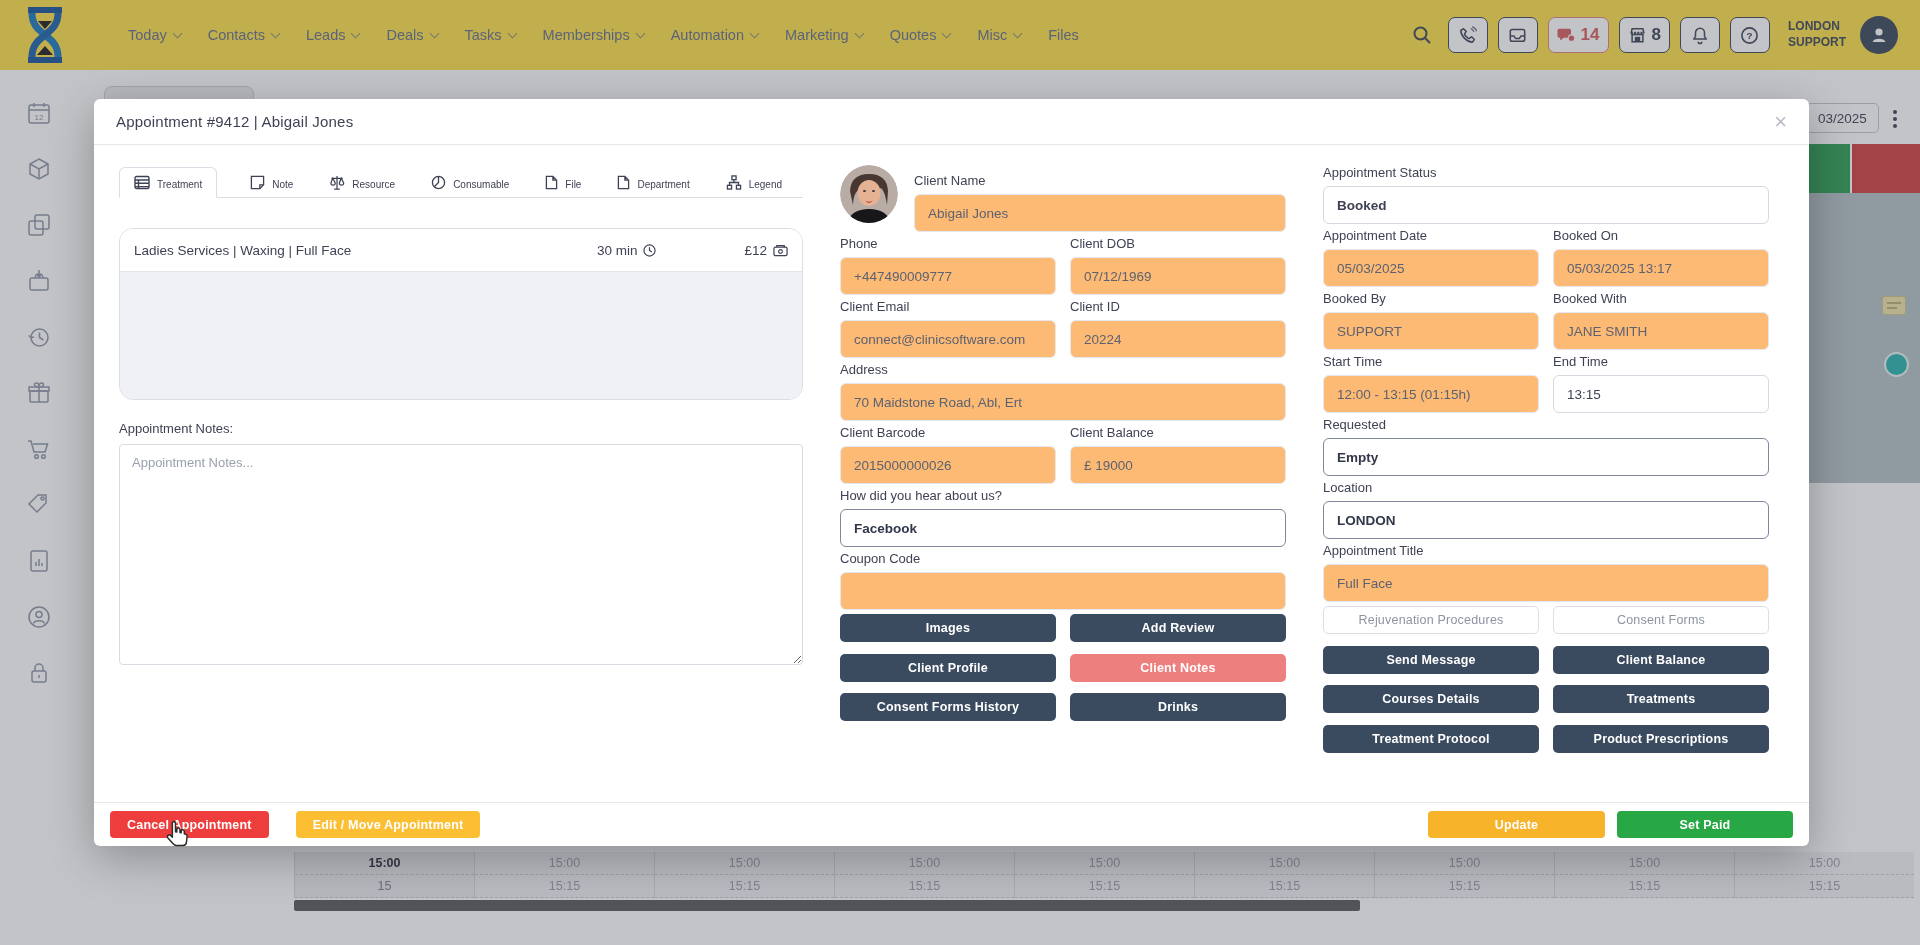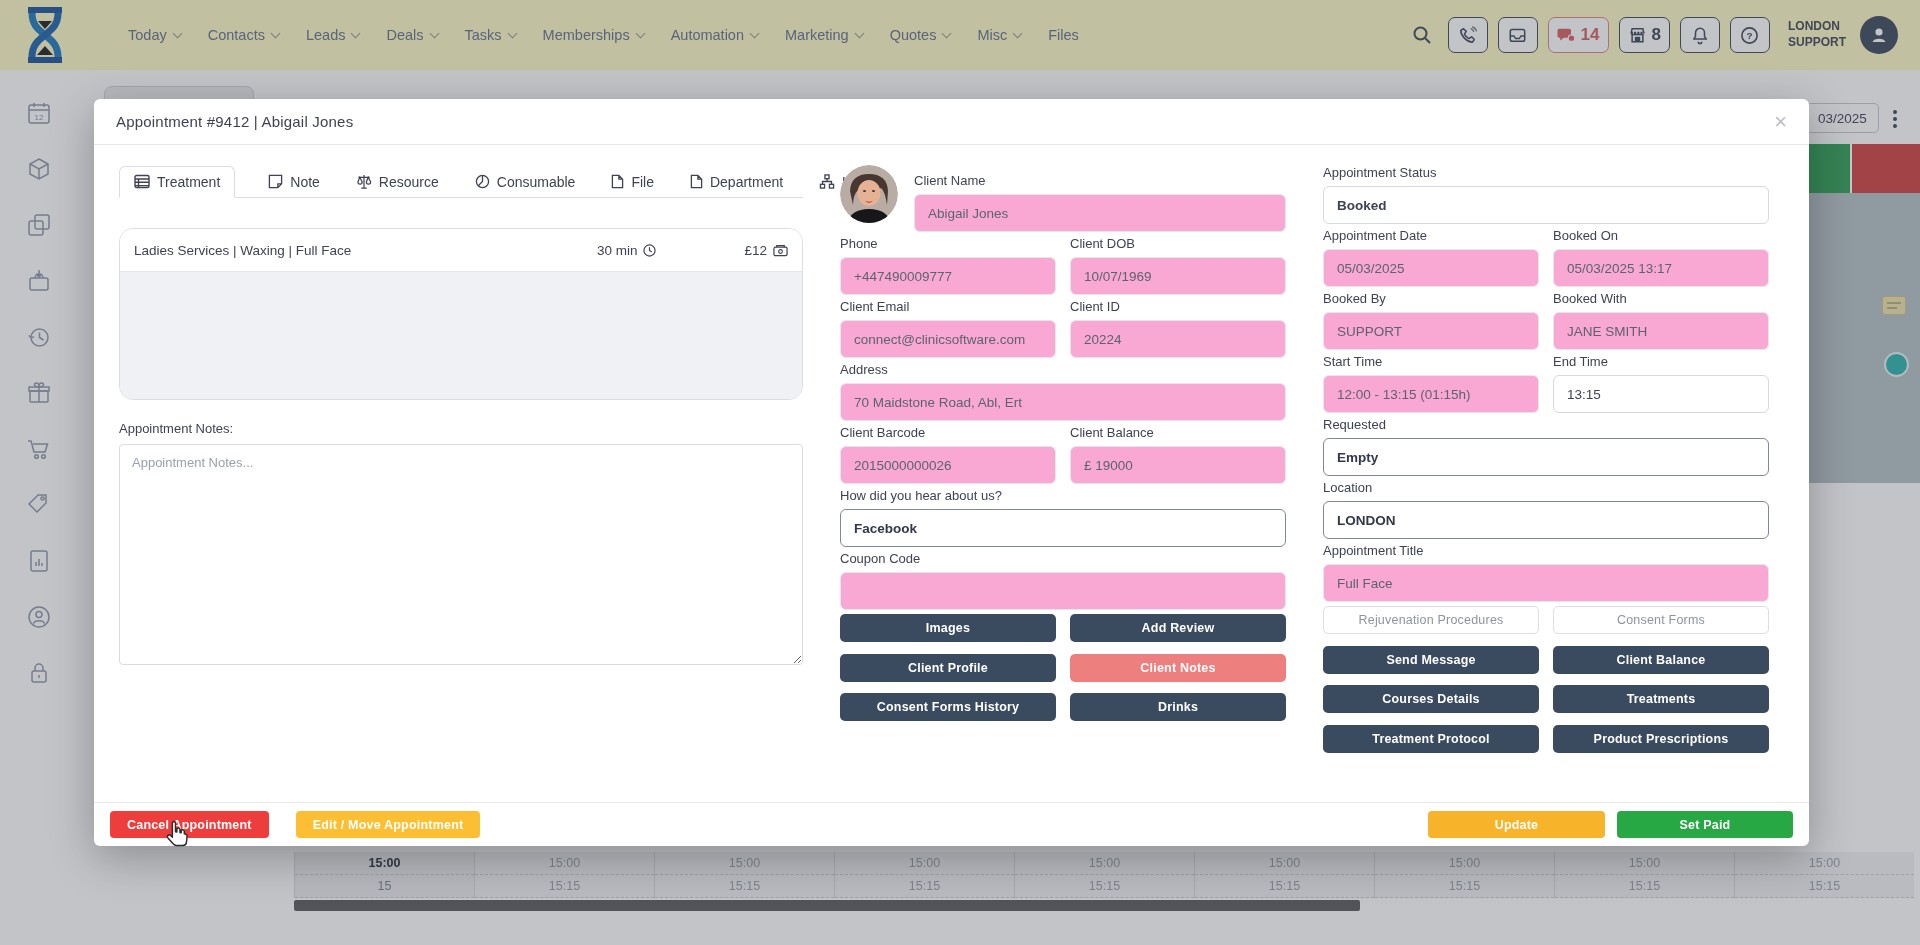--- a/index.html
+++ b/index.html
@@ -3,21 +3,21 @@
 <meta charset="utf-8">
 <style>
   * { box-sizing: border-box; }
   html,body { margin:0; padding:0; }
   body {
     width:1920px; height:945px; overflow:hidden; position:relative;
     font-family:"Liberation Sans", sans-serif; background:#fff;
   }
 
   
-  .topnav { position:absolute; top:0; left:0; right:0; height:70px; background:#fef9c3;
+  .topnav { position:absolute; top:0; left:0; right:0; height:70px; background:#fde047;
     display:flex; align-items:center; padding:0 22px; z-index:10; }
   .logo { width:46px; height:56px; flex:none; }
   .menu { display:flex; gap:27px; margin-left:60px; list-style:none; margin-top:0; margin-bottom:0; padding:0; }
   .menu li { display:flex; align-items:center; gap:7px; font-size:14.5px; color:#666e8a; cursor:pointer; white-space:nowrap; }
   .chev { width:7px; height:7px; border-right:1.6px solid currentColor; border-bottom:1.6px solid currentColor;
     transform:rotate(45deg); display:inline-block; opacity:.7; margin-top:-4px; }
   .nav-right { margin-left:auto; display:flex; align-items:center; gap:10px; }
   .search-btn { color:#3e4557; display:flex; align-items:center; margin-right:6px; cursor:pointer; }
   .iconbox { height:36px; min-width:40px; border:1.6px solid #3e4557; border-radius:7px; color:#3e4557;
     display:flex; align-items:center; justify-content:center; gap:5px; padding:0 8px; cursor:pointer; background:#fff; }
@@ -70,21 +70,21 @@
   .modal-header { height:46px; flex:none; border-bottom:1px solid #e7e8ee; display:flex; align-items:center; padding:0 22px; }
   .modal-title { font-size:15px; color:#3f4254; letter-spacing:.2px; }
   .modal-close { margin-left:auto; color:#b9bcc7; font-size:22px; line-height:1; cursor:pointer; }
   .modal-body { flex:1; display:flex; padding:20px 40px 0 25px; gap:37px; min-height:0; }
   .col-left  { width:684px; flex:none; }
   .col-mid   { width:446px; flex:none; }
   .col-right { flex:1; }
 
   
   .tabs { display:flex; align-items:flex-end; gap:30px; border-bottom:1px solid #dadde4; height:33px; color:#3f4254; }
-  .tab { display:flex; align-items:flex-start; gap:7px; font-size:14px; padding:7px 3px; cursor:pointer; white-space:nowrap; }
+  .tab { display:flex; align-items:flex-end; gap:7px; font-size:10px; padding:7px 3px; cursor:pointer; white-space:nowrap; }
   .tab.active { border:1px solid #dadde4; border-bottom:1px solid #fff; border-radius:6px 6px 0 0;
     padding:7px 14px; margin-bottom:-1px; background:#fff; }
 
   
   .treatment-box { margin-top:30px; border:1px solid #dadde4; border-radius:14px; overflow:hidden; }
   .treatment-row { display:flex; align-items:center; padding:0 14px; height:42px; background:#fff;
     font-size:13.5px; color:#3f4254; cursor:pointer; }
   .t-dur   { margin-left:auto; display:flex; align-items:center; gap:6px; }
   .t-price { margin-left:88px; display:flex; align-items:center; gap:6px; }
   .treatment-body { height:128px; background:#f0f1f4; border-top:1px solid #e3e5ea; }
@@ -96,21 +96,21 @@
 
   
   .client-head { display:flex; gap:16px; margin-bottom:4px; }
   .avatar-photo { width:58px; height:58px; border-radius:50%; overflow:hidden; flex:none; }
   .client-head .fgroup { flex:1; margin-top:8px; }
   .frow { display:flex; gap:14px; margin-bottom:4px; }
   .fgroup { flex:1; min-width:0; }
   .flabel { display:block; font-size:13px; color:#3f4254; margin-bottom:6px; white-space:nowrap; }
   .field { height:38px; border-radius:6px; display:flex; align-items:center; padding:0 13px; font-size:13.5px;
     width:100%; white-space:nowrap; overflow:hidden; }
-  .ro  { background:#f9a8d4; border:1px solid #e5e7ee; color:#5d6270; }
+  .ro  { background:#fdba74; border:1px solid #e5e7ee; color:#5d6270; }
   .wh  { background:#fff; border:1px solid #d6d9e1; color:#3f4254; }
   .sel { background:#fff; border:1px solid #81879b; color:#32374a; font-weight:700; cursor:pointer; }
   .semib { font-weight:700; }
   input.field { font-family:inherit; outline:none; display:block; }
 
   
   .btn-grid { display:grid; grid-template-columns:1fr 1fr; gap:11.5px 14px; margin-top:3px; }
   .btn { height:28px; border-radius:5px; display:flex; align-items:center; justify-content:center;
     font-size:12.5px; font-weight:700; letter-spacing:.2px; color:#fff; background:#3a4a5f; cursor:pointer; }
   .btn.salmon  { background:#ee7f7f; }
@@ -462,21 +462,21 @@
         </div>
       </div>
 
       <div class="frow">
         <div class="fgroup">
             <span class="flabel">Phone</span>
           <div class="field ro">+447490009777</div>
           </div>
         <div class="fgroup">
             <span class="flabel">Client DOB</span>
-          <div class="field ro">10/07/1969</div>
+          <div class="field ro">07/12/1969</div>
           </div>
       </div>
 
       <div class="frow">
         <div class="fgroup">
             <span class="flabel">Client Email</span>
           <div class="field ro">connect@clinicsoftware.com</div>
           </div>
         <div class="fgroup">
             <span class="flabel">Client ID</span>

